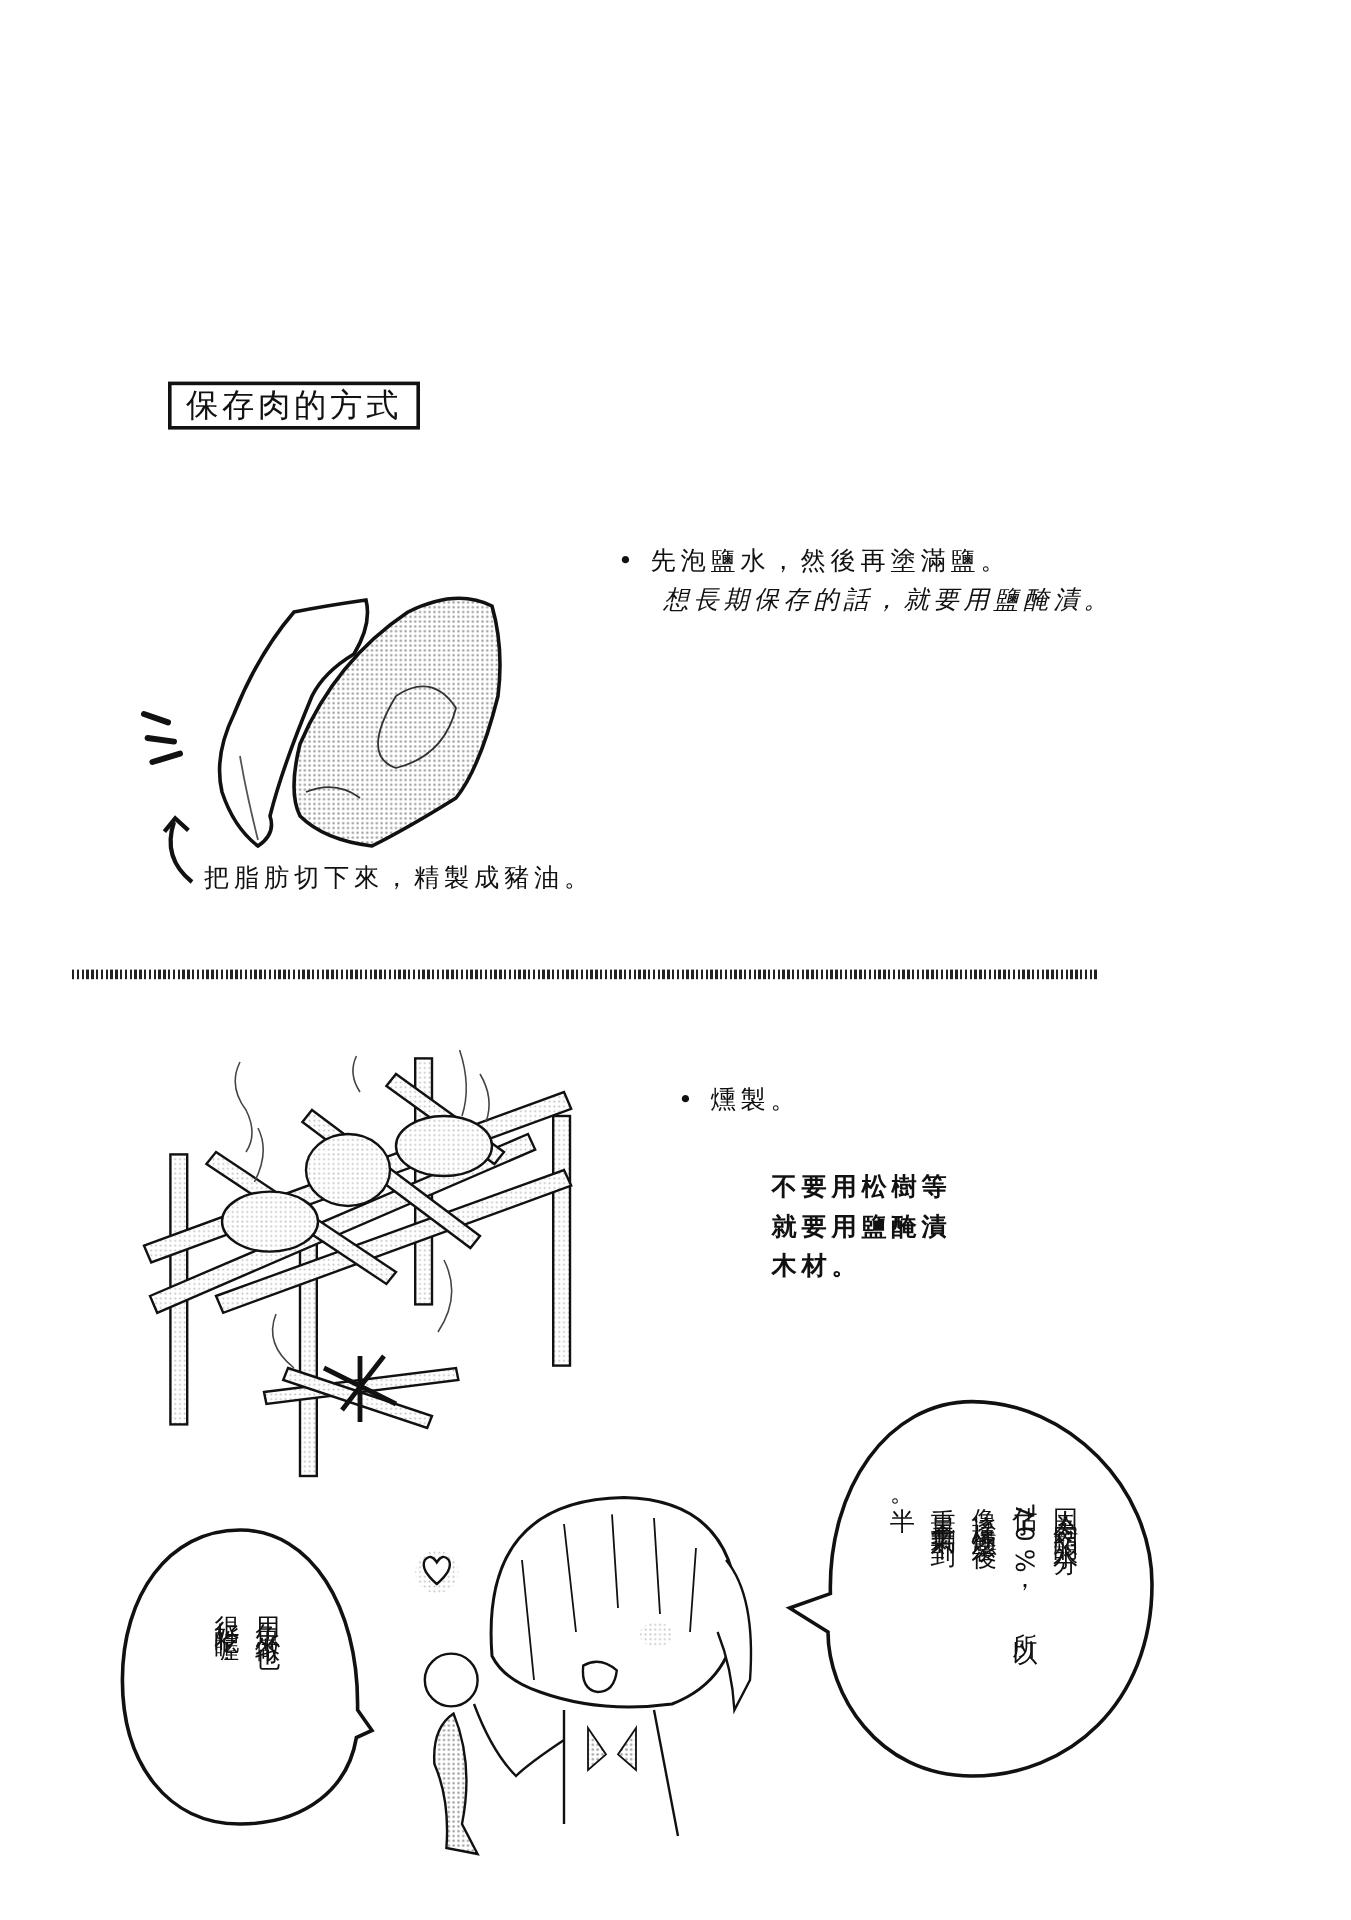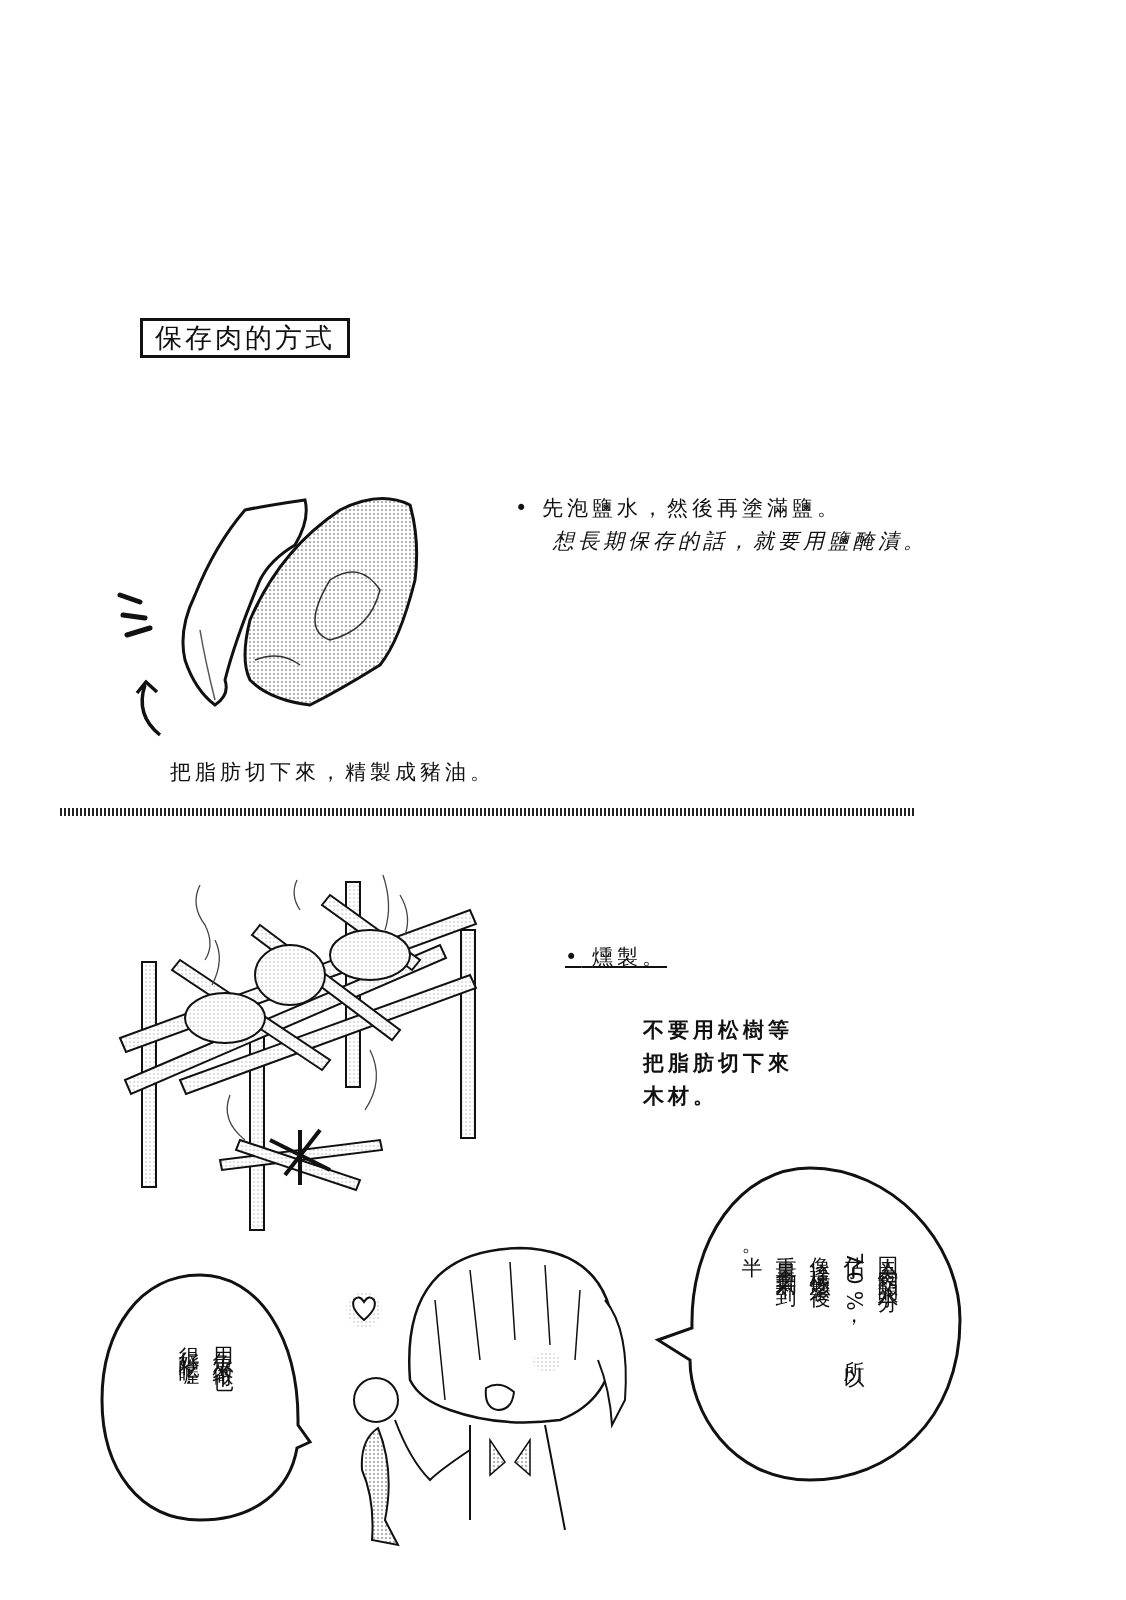--- a/index.html
+++ b/index.html
@@ -2,21 +2,21 @@
 <html><head>
 <meta charset="utf-8">
 <style>
   html, body { margin: 0; padding: 0; background: #ffffff; }
   body { width: 1126px; height: 1600px; position: relative; overflow: hidden;
          font-family: "DejaVu Sans", "Liberation Sans", sans-serif; color: #111; }
   .abs { position: absolute; }
   .title-box { left: 140px; top: 318px; width: 210px; height: 40px; border: 3px solid #111;
                box-sizing: border-box; display: flex; align-items: center; justify-content: center;
                font-size: 27px; letter-spacing: 3px; }
-  .line-text { font-size: 21px; letter-spacing: 4px; white-space: nowrap; margin-top: 41px; }
+  .line-text { font-size: 21px; letter-spacing: 4px; white-space: nowrap; }
   .divider { left: 60px; top: 808px; width: 855px; height: 8px;
              background: repeating-linear-gradient(90deg, #222 0 2px, #fff 2px 4px); }
   .vtext { writing-mode: vertical-rl; font-size: 21px; line-height: 34px; letter-spacing: 6px; }
   svg { position: absolute; left: 0; top: 0; }
 </style>
 </head>
 <body>
 
 <div class="abs title-box">保存肉的方式</div>
 
@@ -50,27 +50,27 @@
   <path d="M127 635 L150 628" stroke="#111" stroke-width="5" stroke-linecap="round"></path>
 
   <path d="M160 735 Q135 715 145 685" fill="none" stroke="#111" stroke-width="3.5"></path>
   <path d="M137 693 L146 682 L157 692" fill="none" stroke="#111" stroke-width="3.5"></path>
 </svg>
 
 <div class="abs line-text" style="left:170px; top:717px;text-align:right;">把脂肪切下來，精製成豬油。</div>
 
 <div class="abs divider"></div>
 
-<div class="abs line-text" style="left:565px; top:902px;text-decoration:underline;">
+<div class="abs line-text" style="left:565px; top:902px;">
   <span>•</span>
   <span>燻製。</span>
 </div>
 <div class="abs line-text" style="left:643px; top:973px; line-height:33px;font-weight:bold;">
   <div>不要用松樹等</div>
-  <div>把脂肪切下來</div>
+  <div>就要用鹽醃漬</div>
   <div>木材。</div>
 </div>
 
 <svg width="1126" height="1600" style="pointer-events:none">
   <g stroke="#111" stroke-width="2" fill="url(#dotsLight)">
 
     <rect x="142" y="962" width="14" height="225"></rect>
     <rect x="346" y="882" width="14" height="205"></rect>
     <rect x="461" y="930" width="14" height="208"></rect>
     <rect x="250" y="1030" width="14" height="200"></rect>

